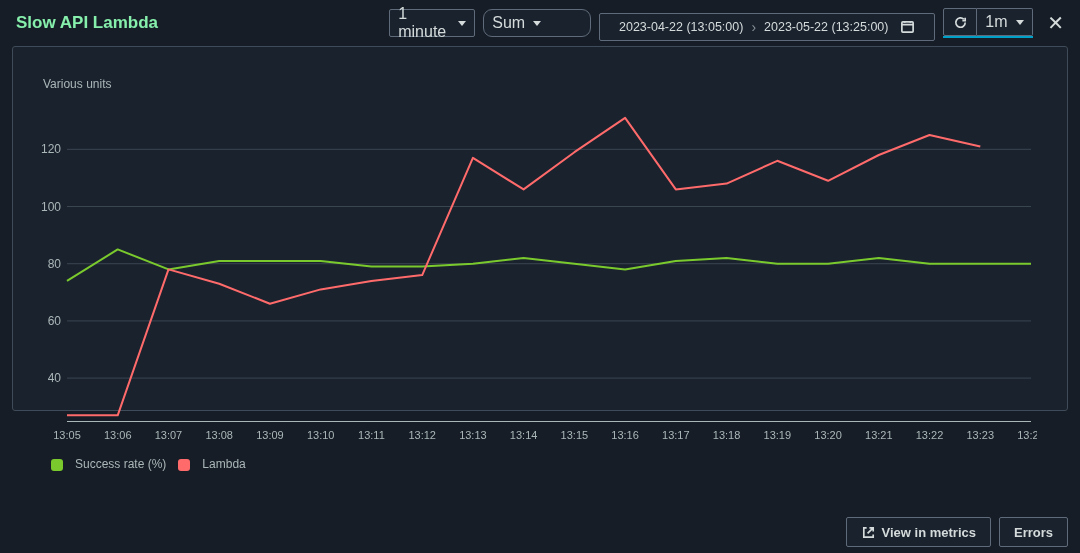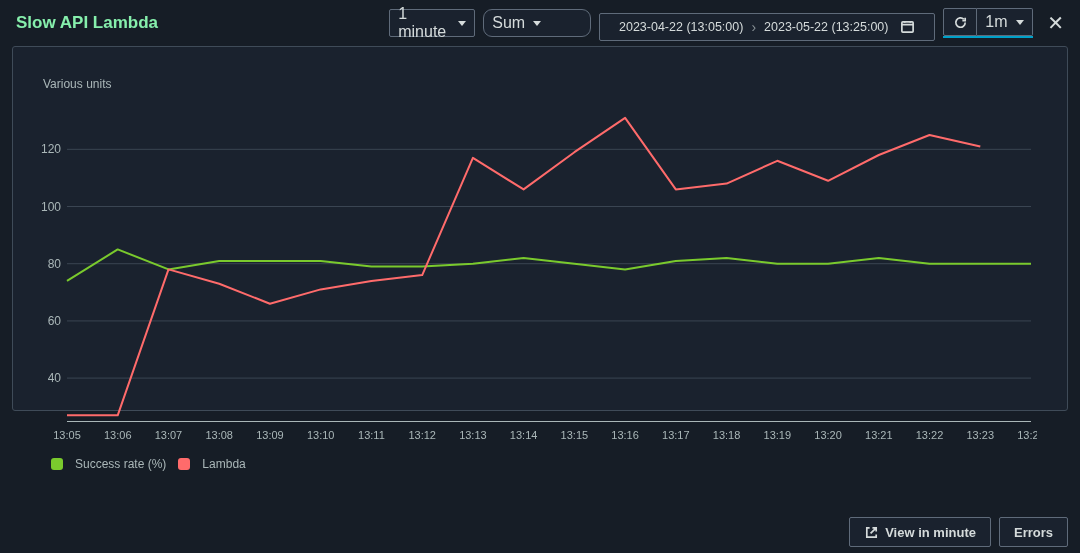--- a/index.html
+++ b/index.html
@@ -20,21 +20,21 @@
 .refreshgrp > * { border-radius:0; }
 .refreshgrp > :first-child { border-top-left-radius:2px; border-bottom-left-radius:2px;}
 .refreshgrp > :last-child { border-top-right-radius:2px; border-bottom-right-radius:2px;}
 .refreshgrp { border-bottom:2px solid #00a1c9; }
 .closeX { font-size:20px; color:#d5dbdb; padding:0 4px 0 6px; cursor:pointer; line-height:1; }
 .chartzone { background:#1a222e; margin:0 12px; border:1px solid #3f4b58; border-radius:3px; padding:20px 16px 8px 16px; height:365px; position:relative; }
 .ylabel { font-size:12px; color:#aab7b8; margin:10px 0 0 14px; }
 .plot { position:relative; width:1000px; height:340px; margin-top:18px; margin-left:8px; }
 .footer { position:absolute; bottom:6px; right:12px; display:flex; gap:8px; }
 .btn { background:#1a222e; border:1px solid #5f6b7a; height:30px; padding:0 14px; border-radius:2px; display:flex; align-items:center; gap:6px; font-size:13px; font-weight:700; color:#d5dbdb; cursor:pointer; }
-.legend { display:flex; gap:12px; align-items:center; margin-top:8px; margin-left:22px; font-size:12px; color:#aab7b8; }
+.legend { display:flex; gap:12px; align-items:flex-end; margin-top:8px; margin-left:22px; font-size:12px; color:#aab7b8; }
 .swatch { width:12px; height:12px; border-radius:3px; display:inline-block; }
 svg.icon { width:15px; height:15px; stroke:#d5dbdb; fill:none; stroke-width:1.8; }
 </style>
 </head>
 <body>
 
 <div class="header">
   <div class="title">Slow API Lambda</div>
   <div class="controls">
     <div class="sel periodsel">
@@ -114,18 +114,18 @@
     <span class="swatch" style="background:#ff6b6b"></span>
     <span>Lambda</span>
   </div>
 </div>
 
 <div class="footer">
   <div class="btn">
     <svg class="icon" viewBox="0 0 16 16">
         <path d="M6 3H3v10h10v-3M9 3h4v4M13 3L7 9"></path>
       </svg>
-    <span>View in minute</span>
+    <span>View in metrics</span>
   </div>
   <div class="btn">
     <span>Errors</span>
   </div>
 </div>
 
 </body></html>

